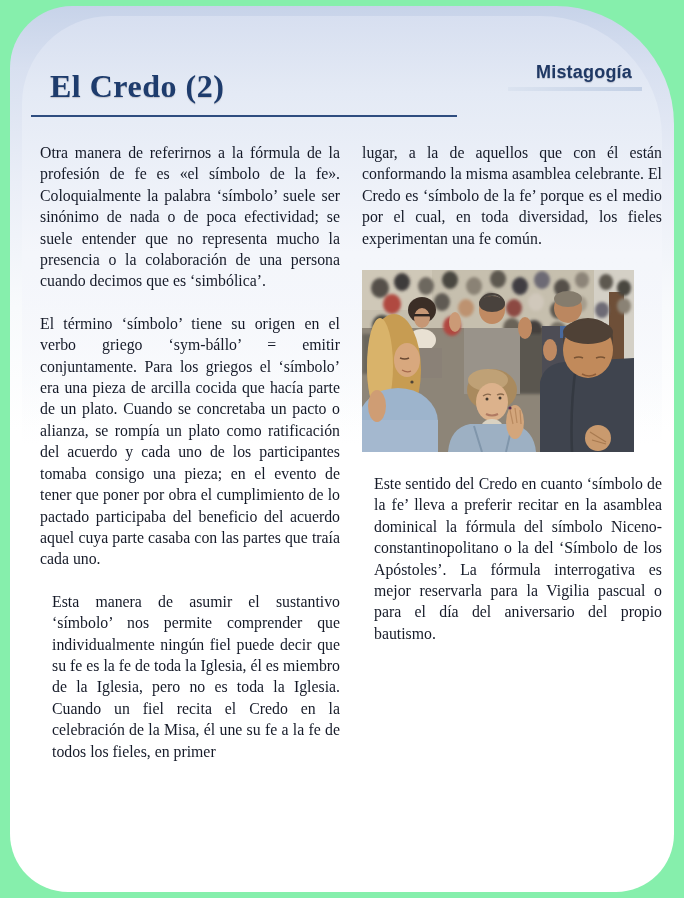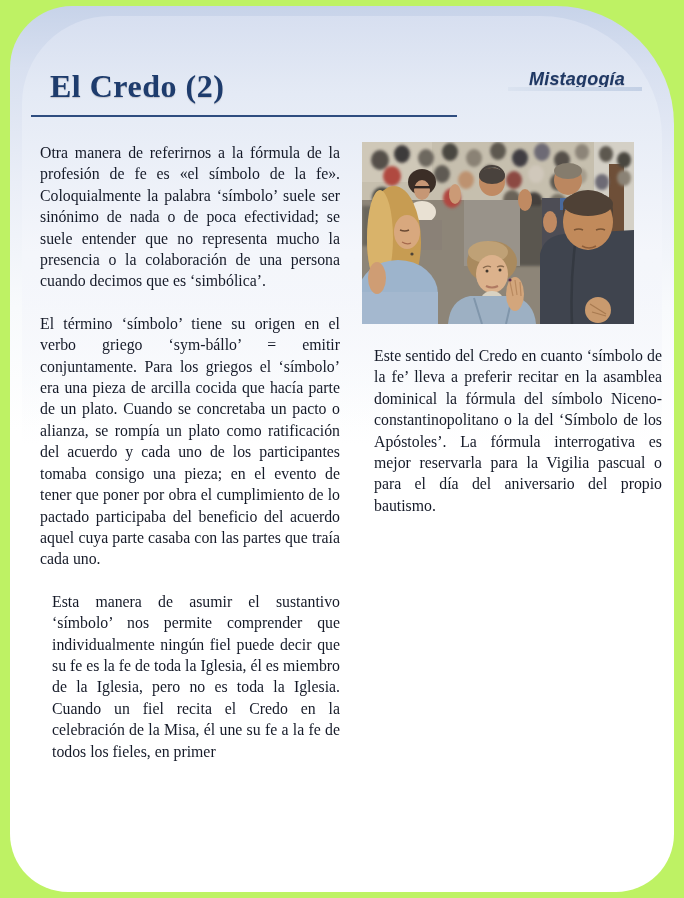--- a/index.html
+++ b/index.html
@@ -1,18 +1,18 @@
 <!DOCTYPE html>
 <html lang="es"><head>
 <meta charset="utf-8">
 <style>
   html,body{margin:0;padding:0;background:#ffffff;}
   .page{
     position:relative;width:684px;height:898px;overflow:hidden;
-    background:#bef264;font-family:"Liberation Serif",serif;
+    background:#86efac;font-family:"Liberation Serif",serif;
   }
   .card-outer{
     position:absolute;left:10px;top:6px;width:664px;height:886px;
     border-radius:62px 118px 58px 58px;
     background:linear-gradient(180deg,#c7d3e9 0%,#d8e0f0 7%,#eaeef7 20%,#f8fafc 34%,#ffffff 48%);
   }
   .card-inner{
     position:absolute;left:12px;right:12px;top:10px;height:430px;
     border-radius:88px 122px 0 0;
     background:linear-gradient(180deg,#d7dff0 0%,#e4eaf5 18%,#f4f6fb 55%,rgba(255,255,255,0) 100%);
@@ -21,22 +21,22 @@
     position:absolute;left:50px;top:68px;margin:0;
     font-family:"Liberation Serif",serif;font-weight:bold;
     font-size:32px;line-height:36px;color:#1e3c6d;letter-spacing:.5px;
     text-shadow:0 1px 1px rgba(90,80,80,.25);
   }
   .title-rule{
     position:absolute;left:31px;top:115px;width:426px;height:2px;
     background:#2e4d80;
   }
   .badge{
-    position:absolute;right:47px;top:57px;margin:12px;
-    font-family:"Liberation Sans",sans-serif;font-weight:bold;font-style:italic;
+    position:absolute;right:47px;top:57px;margin:5px;
+    font-family:"Liberation Sans",sans-serif;font-weight:bold;
     font-size:18px;color:#1f3864;letter-spacing:.2px;
     text-shadow:0 1px 1px rgba(100,100,120,.3);
   }
   .badge-rule{
     position:absolute;left:508px;top:87px;width:134px;height:4px;
     background:linear-gradient(90deg,#dbe3f0,#c3d0e5);
   }
   .columns{
     position:absolute;left:40px;top:142px;width:622px;
     display:flex;gap:22px;
@@ -72,20 +72,21 @@
 
   <main class="columns">
 
     <section class="col">
       <p>Otra manera de referirnos a la fórmula de la profesión de fe es «el símbolo de la fe». Coloquialmente la palabra ‘símbolo’ suele ser sinónimo de nada o de poca efectividad; se suele entender que no representa mucho la presencia o la colaboración de una persona cuando decimos que es ‘simbólica’.</p>
       <p>El término ‘símbolo’ tiene su origen en el verbo griego ‘sym-bállo’ = emitir conjuntamente. Para los griegos el ‘símbolo’ era una pieza de arcilla cocida que hacía parte de un plato. Cuando se concretaba un pacto o alianza, se rompía un plato como ratificación del acuerdo y cada uno de los participantes tomaba consigo una pieza; en el evento de tener que poner por obra el cumplimiento de lo pactado participaba del beneficio del acuerdo aquel cuya parte casaba con las partes que traía cada uno.</p>
       <p>Esta manera de asumir el sustantivo ‘símbolo’ nos permite comprender que individualmente ningún fiel puede decir que su fe es la fe de toda la Iglesia, él es miembro de la Iglesia, pero no es toda la Iglesia. Cuando un fiel recita el Credo en la celebración de la Misa, él une su fe a la fe de todos los fieles, en primer</p>
     </section>
 
     <section class="col">
+      <p>lugar, a la de aquellos que con él están conformando la misma asamblea celebrante. El Credo es ‘símbolo de la fe’ porque es el medio por el cual, en toda diversidad, los fieles experimentan una fe común.</p>
 
       <figure class="photo" role="img" aria-label="Fieles orando con las manos levantadas durante una asamblea litúrgica">
         <svg width="272" height="182" viewBox="0 0 272 182" xmlns="http://www.w3.org/2000/svg">
           <defs>
             <filter id="bgblur" x="-10%" y="-10%" width="120%" height="120%">
                 <feGaussianBlur stdDeviation="1.8"></feGaussianBlur>
               </filter>
             <filter id="midblur" x="-10%" y="-10%" width="120%" height="120%">
                 <feGaussianBlur stdDeviation="0.7"></feGaussianBlur>
               </filter>

